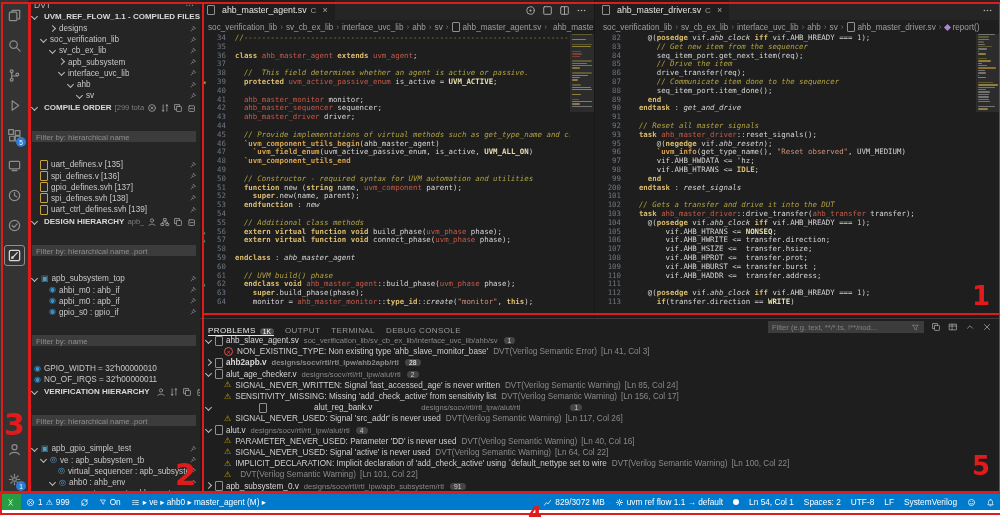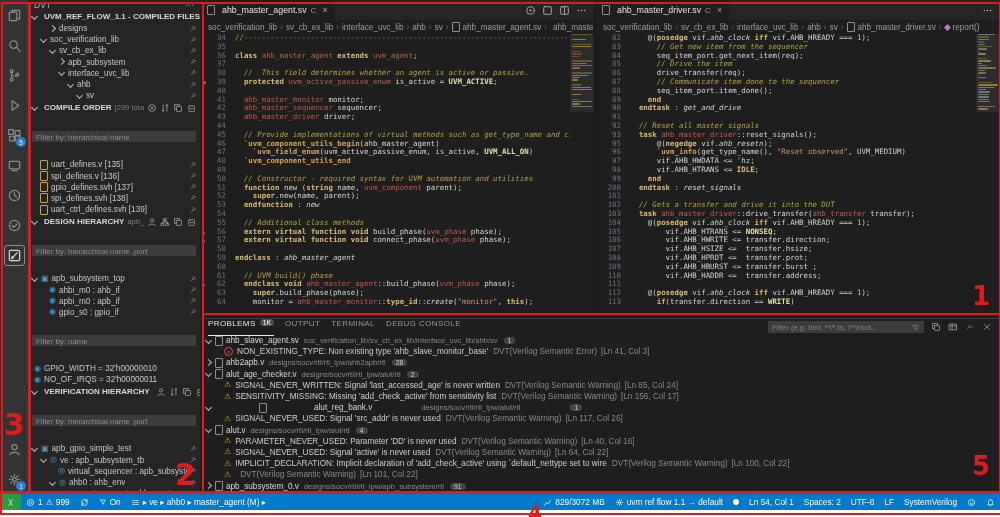--- a/index.html
+++ b/index.html
@@ -55,21 +55,21 @@
   .tk-p{color:#d4d4d4}.tk-k{color:#dcbd6e;font-weight:700}.tk-t{color:#c4584a}
   .tk-c{color:#b0a23f;font-style:italic}.tk-s{color:#ce9178}.tk-m{color:#d6a14f;font-weight:700}
   .tk-u{color:#e7dfae;font-weight:700}.tk-n{color:#b5cea8}.tk-l{color:#d4d4d4;font-style:italic}
   .mk.impl{color:#d7a022}.mk.decl{color:#37a05a}
   .minimap{position:absolute;right:0;top:34px;bottom:0;width:24px;background:#1e1e1e;overflow:hidden}
   .minimap .slider{position:absolute;left:0;right:0;top:0;height:78px;background:rgba(150,150,150,.12)}
   .mm-line{height:1.4px;margin:0 1px 1px 2px;border-radius:1px;opacity:.65}
   
   .panel{position:absolute;left:200px;top:318px;width:800px;height:176px;background:#1e1e1e;border-top:1px solid #3c3c3c;overflow:hidden}
   .ptabs{height:16px;display:flex;align-items:center;padding:0 8px;gap:11px}
-  .ptab{font-size:8px;letter-spacing:.4px;color:#9a9a9a;display:flex;align-items:flex-start;gap:4px;height:100%}
+  .ptab{font-size:8px;letter-spacing:.4px;color:#9a9a9a;display:flex;align-items:flex-end;gap:4px;height:100%}
   .ptab.active{color:#e7e7e7;border-bottom:1px solid #e7e7e7}
   .pbadge{background:#4d4d4d;color:#fff;font-size:6.8px;border-radius:6px;padding:0 3px;letter-spacing:0}
   .pfilter{margin-left:auto;display:flex;align-items:center;gap:7px;color:#9f9f9f}
   .pfilter .fbox{width:148px;height:12px;background:#3c3c3c;display:flex;align-items:center;padding:0 4px;font-size:7.6px;color:#828282;white-space:nowrap;overflow:hidden;gap:3px}
   .prow{display:flex;align-items:center;height:11.2px;font-size:8.2px;white-space:nowrap;overflow:hidden;color:#cfcfcf}
   .prow .path{color:#8a8a8a;font-size:7.6px;margin-left:5px}
   .prow .cnt{background:#454545;color:#ccc;font-size:6.8px;border-radius:6px;padding:0 4px;margin-left:6px}
   .prow .src{color:#8a8a8a;margin-left:5px}
   .prow .loc{color:#8a8a8a;margin-left:4px}
   .errdot{width:7px;height:7px;border:1px solid #f14c4c;border-radius:50%;color:#f14c4c;font-size:5px;display:flex;align-items:center;justify-content:center;margin-right:4px;flex:none}
@@ -841,21 +841,21 @@
           <span style="color: rgb(216, 216, 216);">ahb_slave_agent.sv</span>
           <span class="path">soc_verification_lib/sv_cb_ex_lib/interface_uvc_lib/ahb/sv</span>
           <span class="cnt">1</span>
         </div>
         <div class="prow" style="padding-left: 24px;">
           <span class="errdot">✕</span>
           <span>NON_EXISTING_TYPE: Non existing type 'ahb_slave_monitor_base'</span>
           <span class="src">DVT(Verilog Semantic Error)</span>
           <span class="loc">[Ln 41, Col 3]</span>
         </div>
-        <div class="prow" style="padding-left: 6px;">
+        <div class="prow" style="padding-left: 6px; font-weight: bold;">
           <span class="chev right"></span>
           <span class="doc gray"></span>
           <span style="color: rgb(216, 216, 216);">ahb2apb.v</span>
           <span class="path">designs/socv/rtl/rtl_lpw/ahb2apb/rtl</span>
           <span class="cnt">28</span>
         </div>
         <div class="prow" style="padding-left: 6px;">
           <span class="chev down"></span>
           <span class="doc gray"></span>
           <span style="color: rgb(216, 216, 216);">alut_age_checker.v</span>

